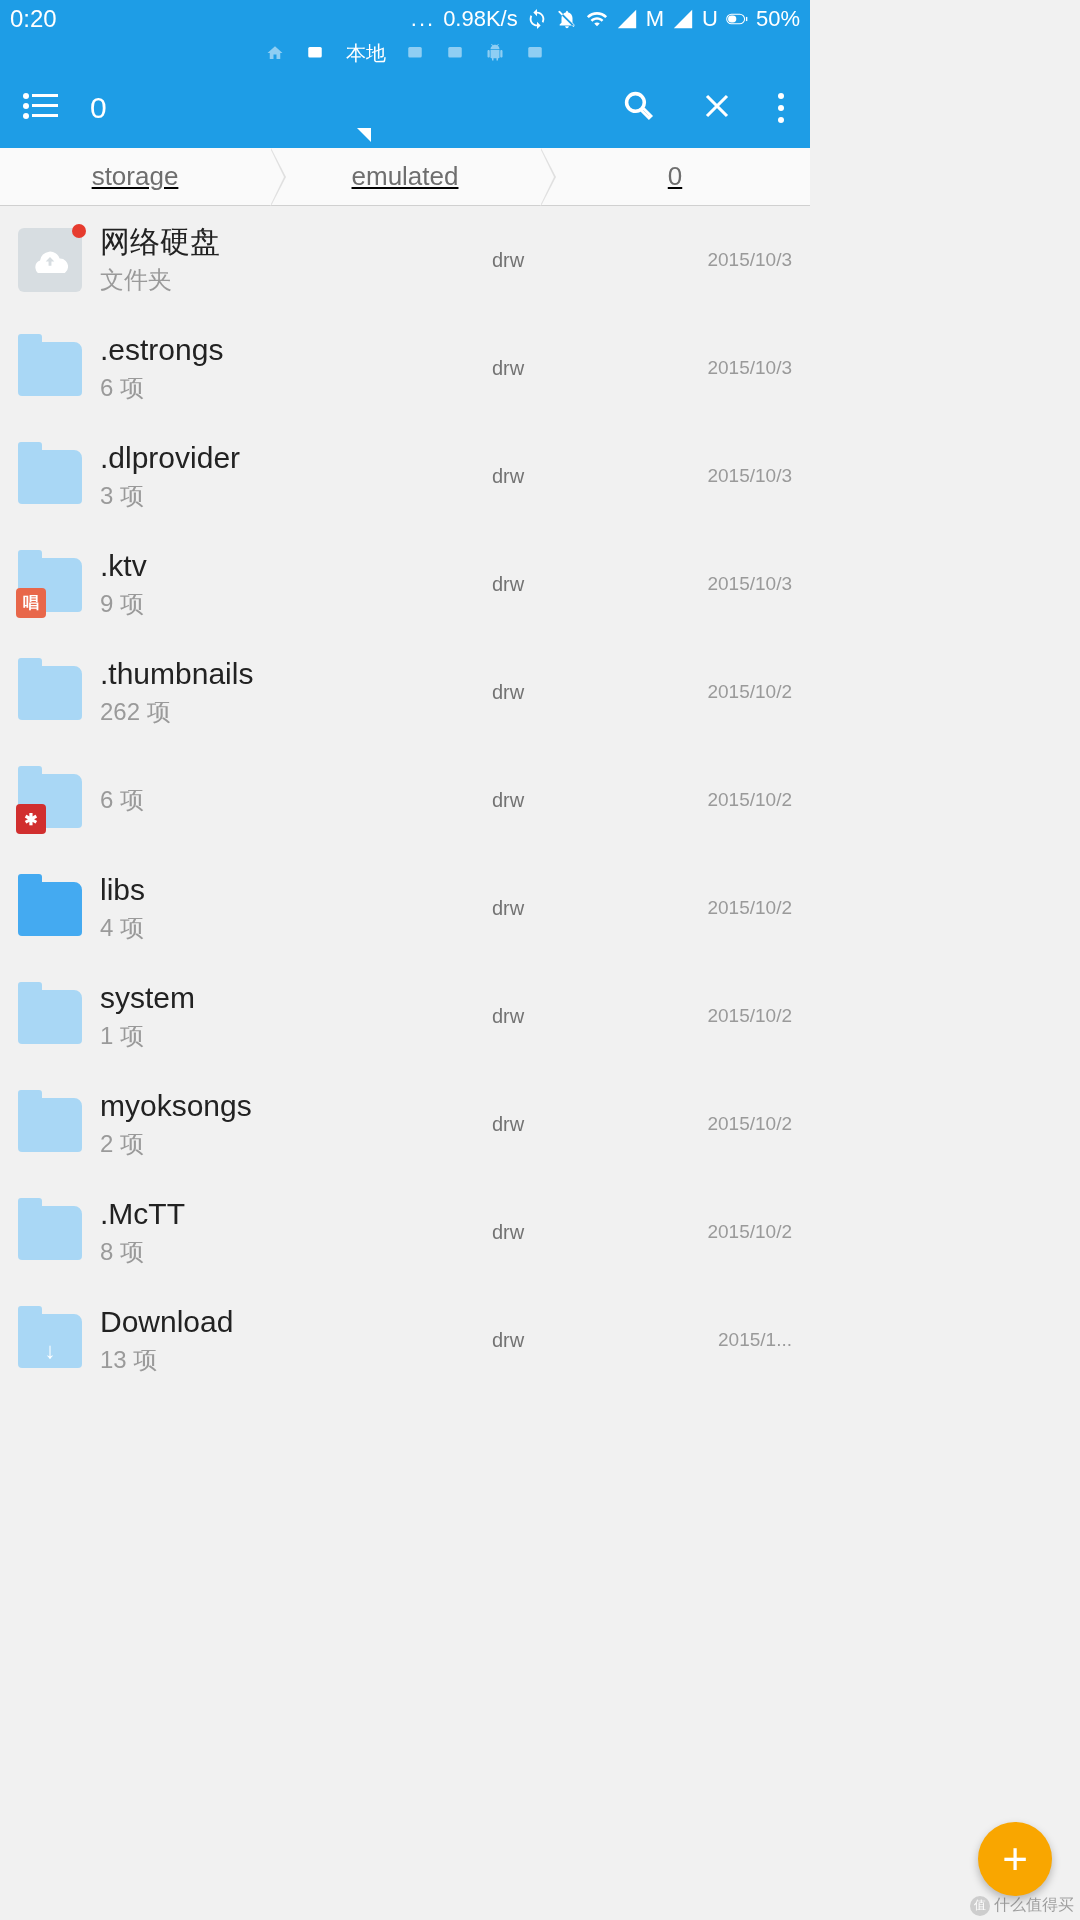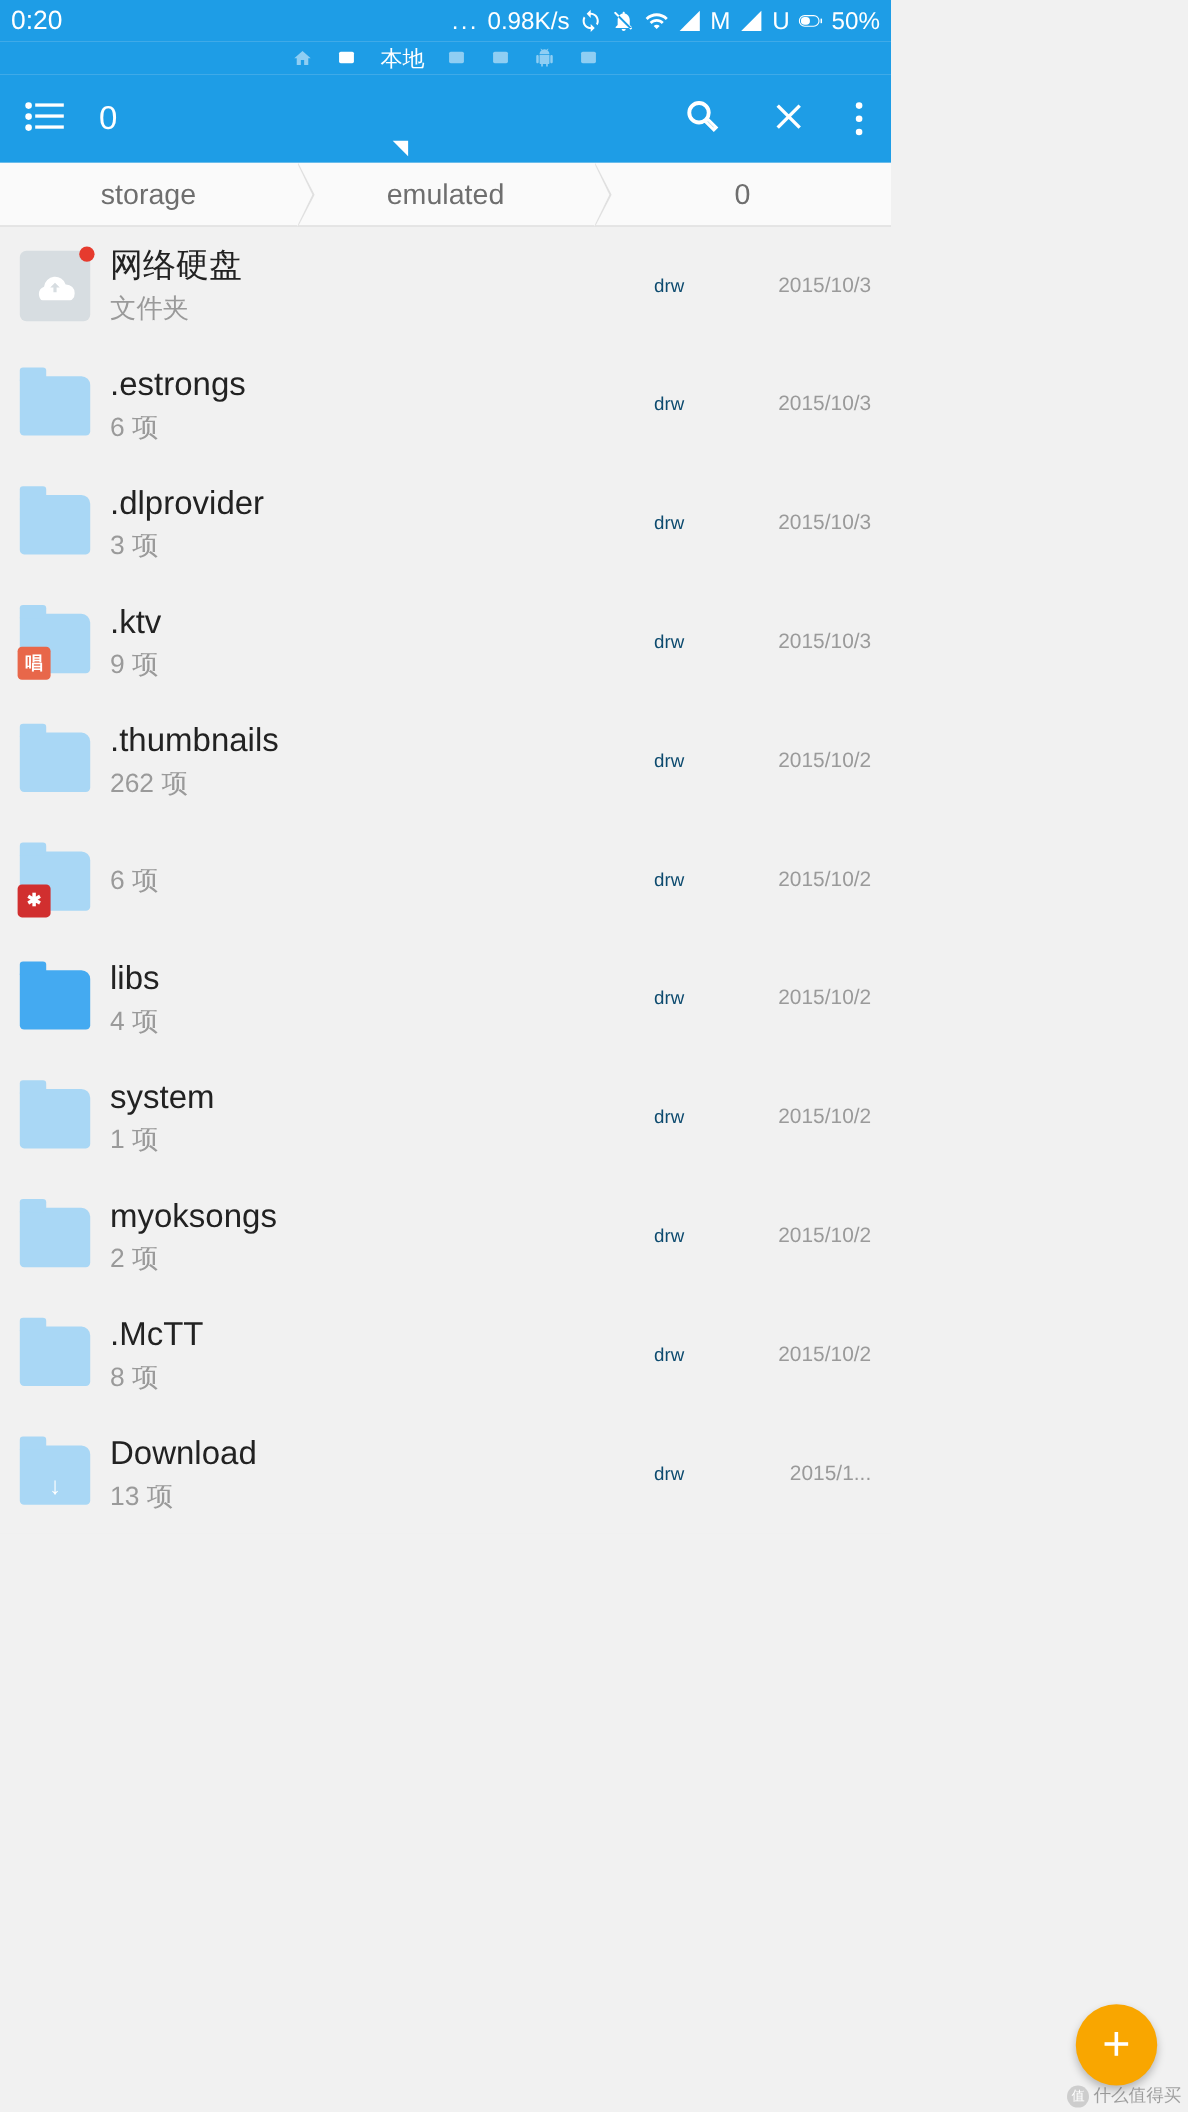--- a/index.html
+++ b/index.html
@@ -23,21 +23,21 @@
   .tb-left { display:flex; align-items:center; gap:30px; padding-left:22px; flex:0 0 auto; }
   .tb-center { flex:1; display:flex; justify-content:center; align-items:flex-end; height:100%; }
   .tb-right { display:flex; align-items:center; gap:46px; padding-right:26px; }
   .window-count { font-size: 30px; }
   .toolbar svg { fill:#fff; }
   .tri { width:0;height:0;border-left:14px solid transparent;border-top:14px solid #fff; margin-bottom:6px;}
   .dots { display:flex; flex-direction:column; gap:6px; }
   .dots i { width:6px;height:6px;border-radius:50%;background:#fff;display:block;}
 
   
-  .breadcrumb { height: 58px; background: #fafafa; display:flex; align-items:stretch; border-bottom:1px solid #d0d0d0; box-shadow:0 3px 4px rgba(0,0,0,0.08);}
+  .breadcrumb { height: 58px; background: #fafafa; display:flex; align-items:stretch; border-bottom:1px solid #d0d0d0; box-shadow:0 3px 4px rgba(0,0,0,0.08);text-decoration:underline;}
   .crumb { flex:1; display:flex; align-items:center; justify-content:center; font-size:26px; color:#6e6e6e; position:relative; }
   .crumb:not(:last-child)::after{
     content:""; position:absolute; right:-14px; top:0; width:0;height:0;
     border-top:29px solid transparent;border-bottom:29px solid transparent;border-left:14px solid #fafafa; z-index:2;
   }
   .crumb:not(:last-child)::before{
     content:""; position:absolute; right:-16px; top:0; width:0;height:0;
     border-top:29px solid transparent;border-bottom:29px solid transparent;border-left:15px solid #e0e0e0; z-index:1;
   }
 
@@ -51,21 +51,21 @@
   .folder.solid{background:#44aaf1;} .folder.solid::before{background:#44aaf1;}
   .folder.dl::after{content:"↓";position:absolute;bottom:4px;left:50%;transform:translateX(-50%);color:#fff;font-size:22px;font-weight:bold;}
   .badge-ov{position:absolute;bottom:-2px;left:-2px;width:30px;height:30px;border-radius:4px;display:flex;align-items:center;justify-content:center;font-size:16px;color:#fff;font-weight:bold;}
   .cloud-icon{width:64px;height:64px;background:#d7dde1;border-radius:6px;display:flex;align-items:center;justify-content:center;position:relative;}
   .cloud-icon svg{fill:#fff;}
   .red-dot{position:absolute;top:-4px;right:-4px;width:14px;height:14px;background:#e63b2e;border-radius:50%;}
 
   .col-main{flex:1;}
   .fname{font-size:30px;color:#222;line-height:1.1;margin-bottom:6px;}
   .fsub{font-size:24px;color:#9a9a9a;}
-  .col-perm{width:130px;text-align:right;font-size:17px;color:#0c4a6e;}
+  .col-perm{width:130px;text-align:left;font-size:20px;color:#737373;}
   .col-date{width:170px;text-align:right;font-size:19px;color:#9a9a9a;}
 
   
   .fab{position:absolute;right:28px;bottom:24px;width:74px;height:74px;border-radius:50%;background:#f9a600;display:flex;align-items:center;justify-content:center;box-shadow:0 4px 8px rgba(0,0,0,0.25);}
   .fab span{color:#fff;font-size:44px;font-weight:300;line-height:1;}
 
   
   .wm{position:absolute;right:6px;bottom:4px;display:flex;align-items:center;gap:4px;color:rgba(0,0,0,0.35);font-size:16px;}
   .wm-ico{width:20px;height:20px;border-radius:50%;background:rgba(0,0,0,0.15);display:flex;align-items:center;justify-content:center;font-size:12px;color:#fff;}
 </style>

